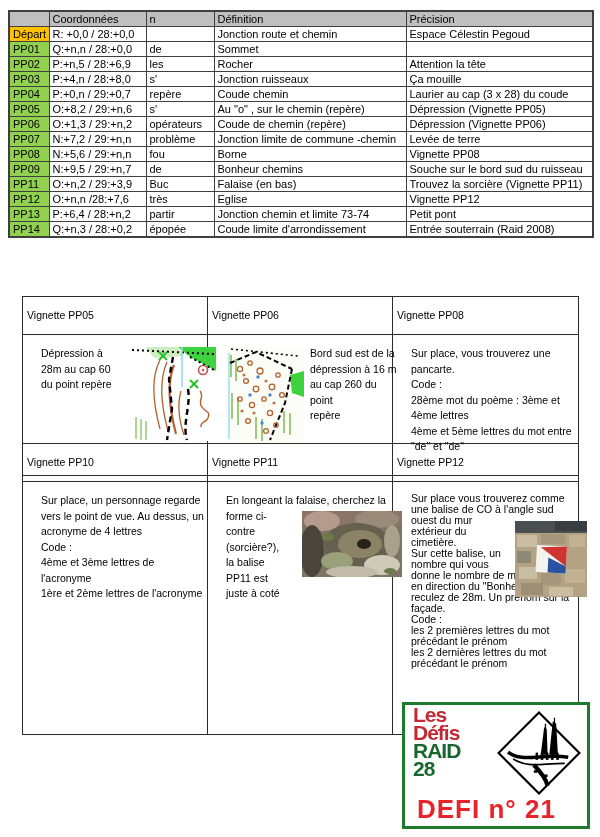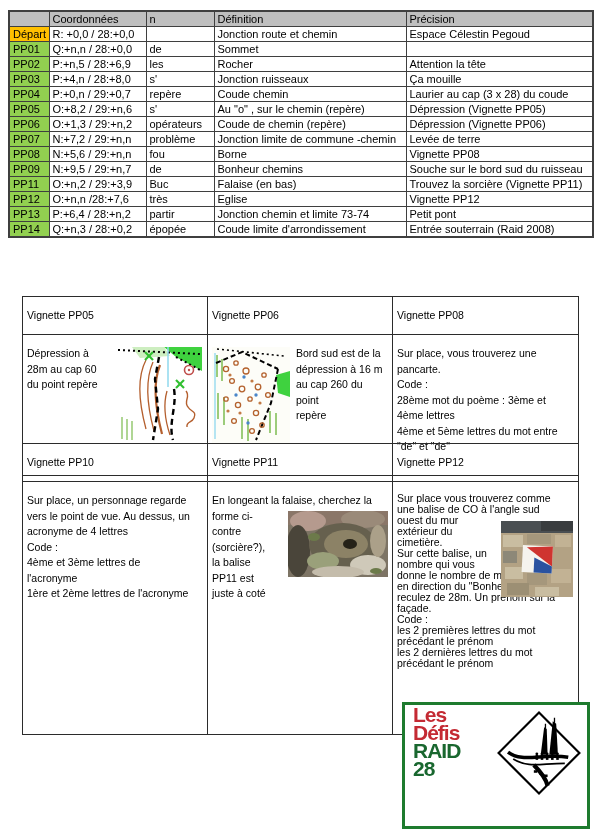--- a/index.html
+++ b/index.html
@@ -29,21 +29,21 @@
     border-collapse:collapse;table-layout:fixed;font-size:10.5px;
   }
   table.vt td{
     border:1px solid #2b2b2b;vertical-align:top;padding:11px 4px;
   }
   table.vt td.hd{height:15px;line-height:14px;white-space:nowrap;overflow:hidden;}
   table.vt2{top:296px;}
   table.vt2 td.body{height:118px;}
   table.vt3{top:443px;}
   table.vt3 td.body{height:230px;}
-  .cw{position:relative;width:100%;height:100%;}
+  .cw{position:relative;width:100%;height:100%;margin-left:14px;}
   .txt{white-space:pre-line;line-height:15.5px;}
   .txt.narrow{width:98px;}
   .txt.pp12txt{line-height:11px;}
   .mapA{position:absolute;right:1px;top:1px;}
   .mapB{position:absolute;left:0px;top:1px;}
   .txtB{margin-left:84px;}
   .photo11{position:absolute;left:76px;top:18px;}
   .photo12{position:absolute;right:1px;top:28px;}
 
   
@@ -422,13 +422,14 @@
       <circle cx="47.5" cy="51" r="1.6"></circle>
         <circle cx="53.5" cy="51" r="1.6"></circle>
       <circle cx="59.5" cy="51" r="1.6"></circle>
         <circle cx="65.5" cy="51" r="1.6"></circle>
         <circle cx="71.5" cy="51" r="1.6"></circle>
       <rect x="44" y="70" width="4" height="3"></rect>
         <rect x="50" y="72" width="4" height="3"></rect>
       <rect x="56" y="75" width="4" height="3"></rect>
     </g>
   </svg>
+  <div class="defi">DEFI n° 21</div>
 </div>
 
 </body></html>

